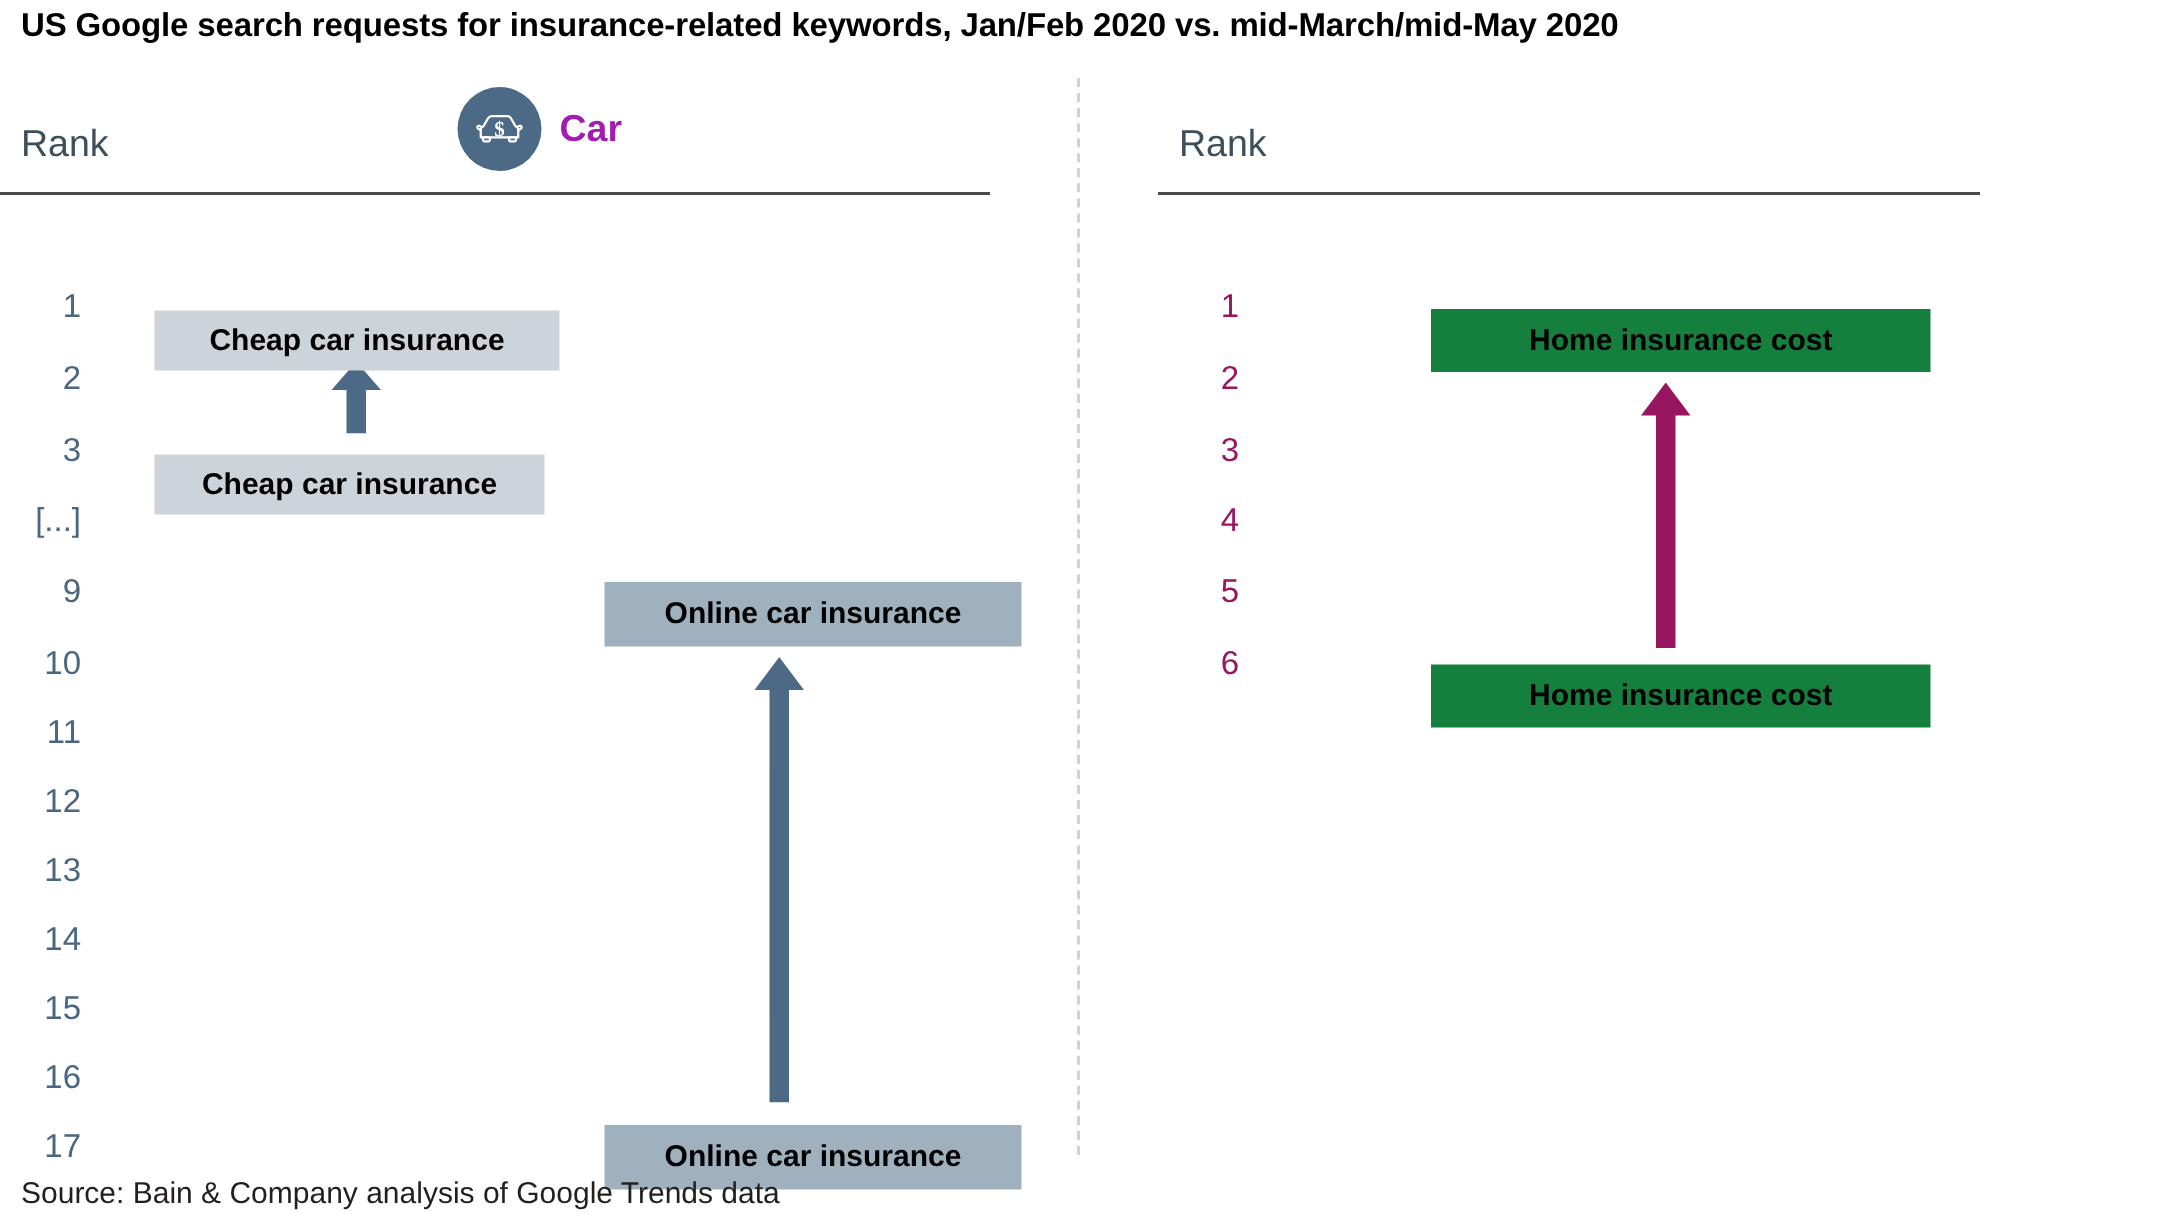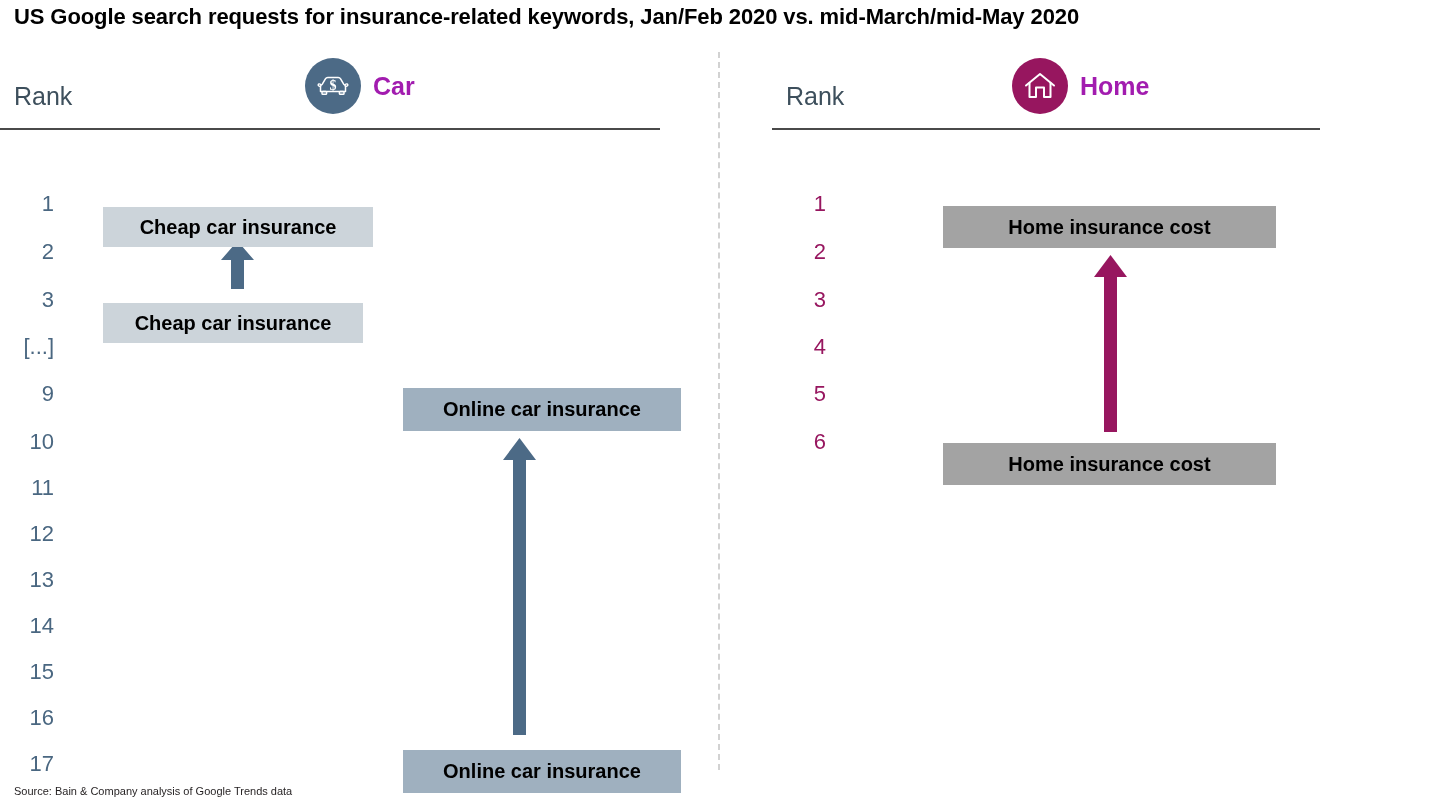--- a/index.html
+++ b/index.html
@@ -108,42 +108,42 @@
     align-items: center;
     justify-content: center;
     font-size: 20px;
     font-weight: bold;
     color: #000000;
     box-sizing: border-box;
     white-space: nowrap;
   }
   .kw-box.light-blue { background: #ccd4da; }
   .kw-box.mid-blue   { background: #9fb0bf; margin-left: 22px; }
-  .kw-box.pink       { background: #a3a3a3; }
+  .kw-box.pink       { background: #15803d; margin-left: 11px; }
 
   .arrow {
     position: absolute;
   }
 
   
   .divider {
     position: absolute;
     left: 718px;
     top: 52px;
     width: 0;
     height: 718px;
     border-left: 2px dashed #d2d2d2;
   }
 
   
   .source {
     position: absolute;
     left: 14px;
     top: 785px;
-    font-size: 11px;
+    font-size: 20px;
     color: #231f20;
   }
 </style>
 </head>
 <body>
 
 <div class="chart-title">US Google search requests for insurance-related keywords, Jan/Feb 2020 vs. mid-March/mid-May 2020</div>
 
 <div class="divider"></div>
 
@@ -203,29 +203,20 @@
     <div class="kw-box mid-blue" style="left:381px; top:255px; width:278px; height:43px;">Online car insurance</div>
     <div class="kw-box mid-blue" style="left:381px; top:617px; width:278px; height:43px;">Online car insurance</div>
   </div>
 </div>
 
 <div class="panel panel-home">
 
   <div class="panel-head">
     <div class="rank-label">Rank</div>
 
-    <div class="panel-icon-wrap">
-      <div class="icon-circle home">
-        <svg width="40" height="40" viewBox="0 0 40 40" aria-hidden="true">
-          <path d="M6 19.5 L20 8 L34 19.5" fill="none" stroke="#ffffff" stroke-width="2" stroke-linejoin="round" stroke-linecap="round"></path>
-          <path d="M9.5 17 L9.5 31 L16 31 L16 21.5 L24 21.5 L24 31 L30.5 31 L30.5 17" fill="none" stroke="#ffffff" stroke-width="2" stroke-linejoin="round" stroke-linecap="round"></path>
-        </svg>
-      </div>
-      <div class="panel-name">Home</div>
-    </div>
 
     <div class="panel-rule"></div>
   </div>
 
   <div class="plot">
 
     <div class="rank-num home" style="left:-8px; top:60px;">1</div>
     <div class="rank-num home" style="left:-8px; top:108px;">2</div>
     <div class="rank-num home" style="left:-8px; top:156px;">3</div>
     <div class="rank-num home" style="left:-8px; top:203px;">4</div>

